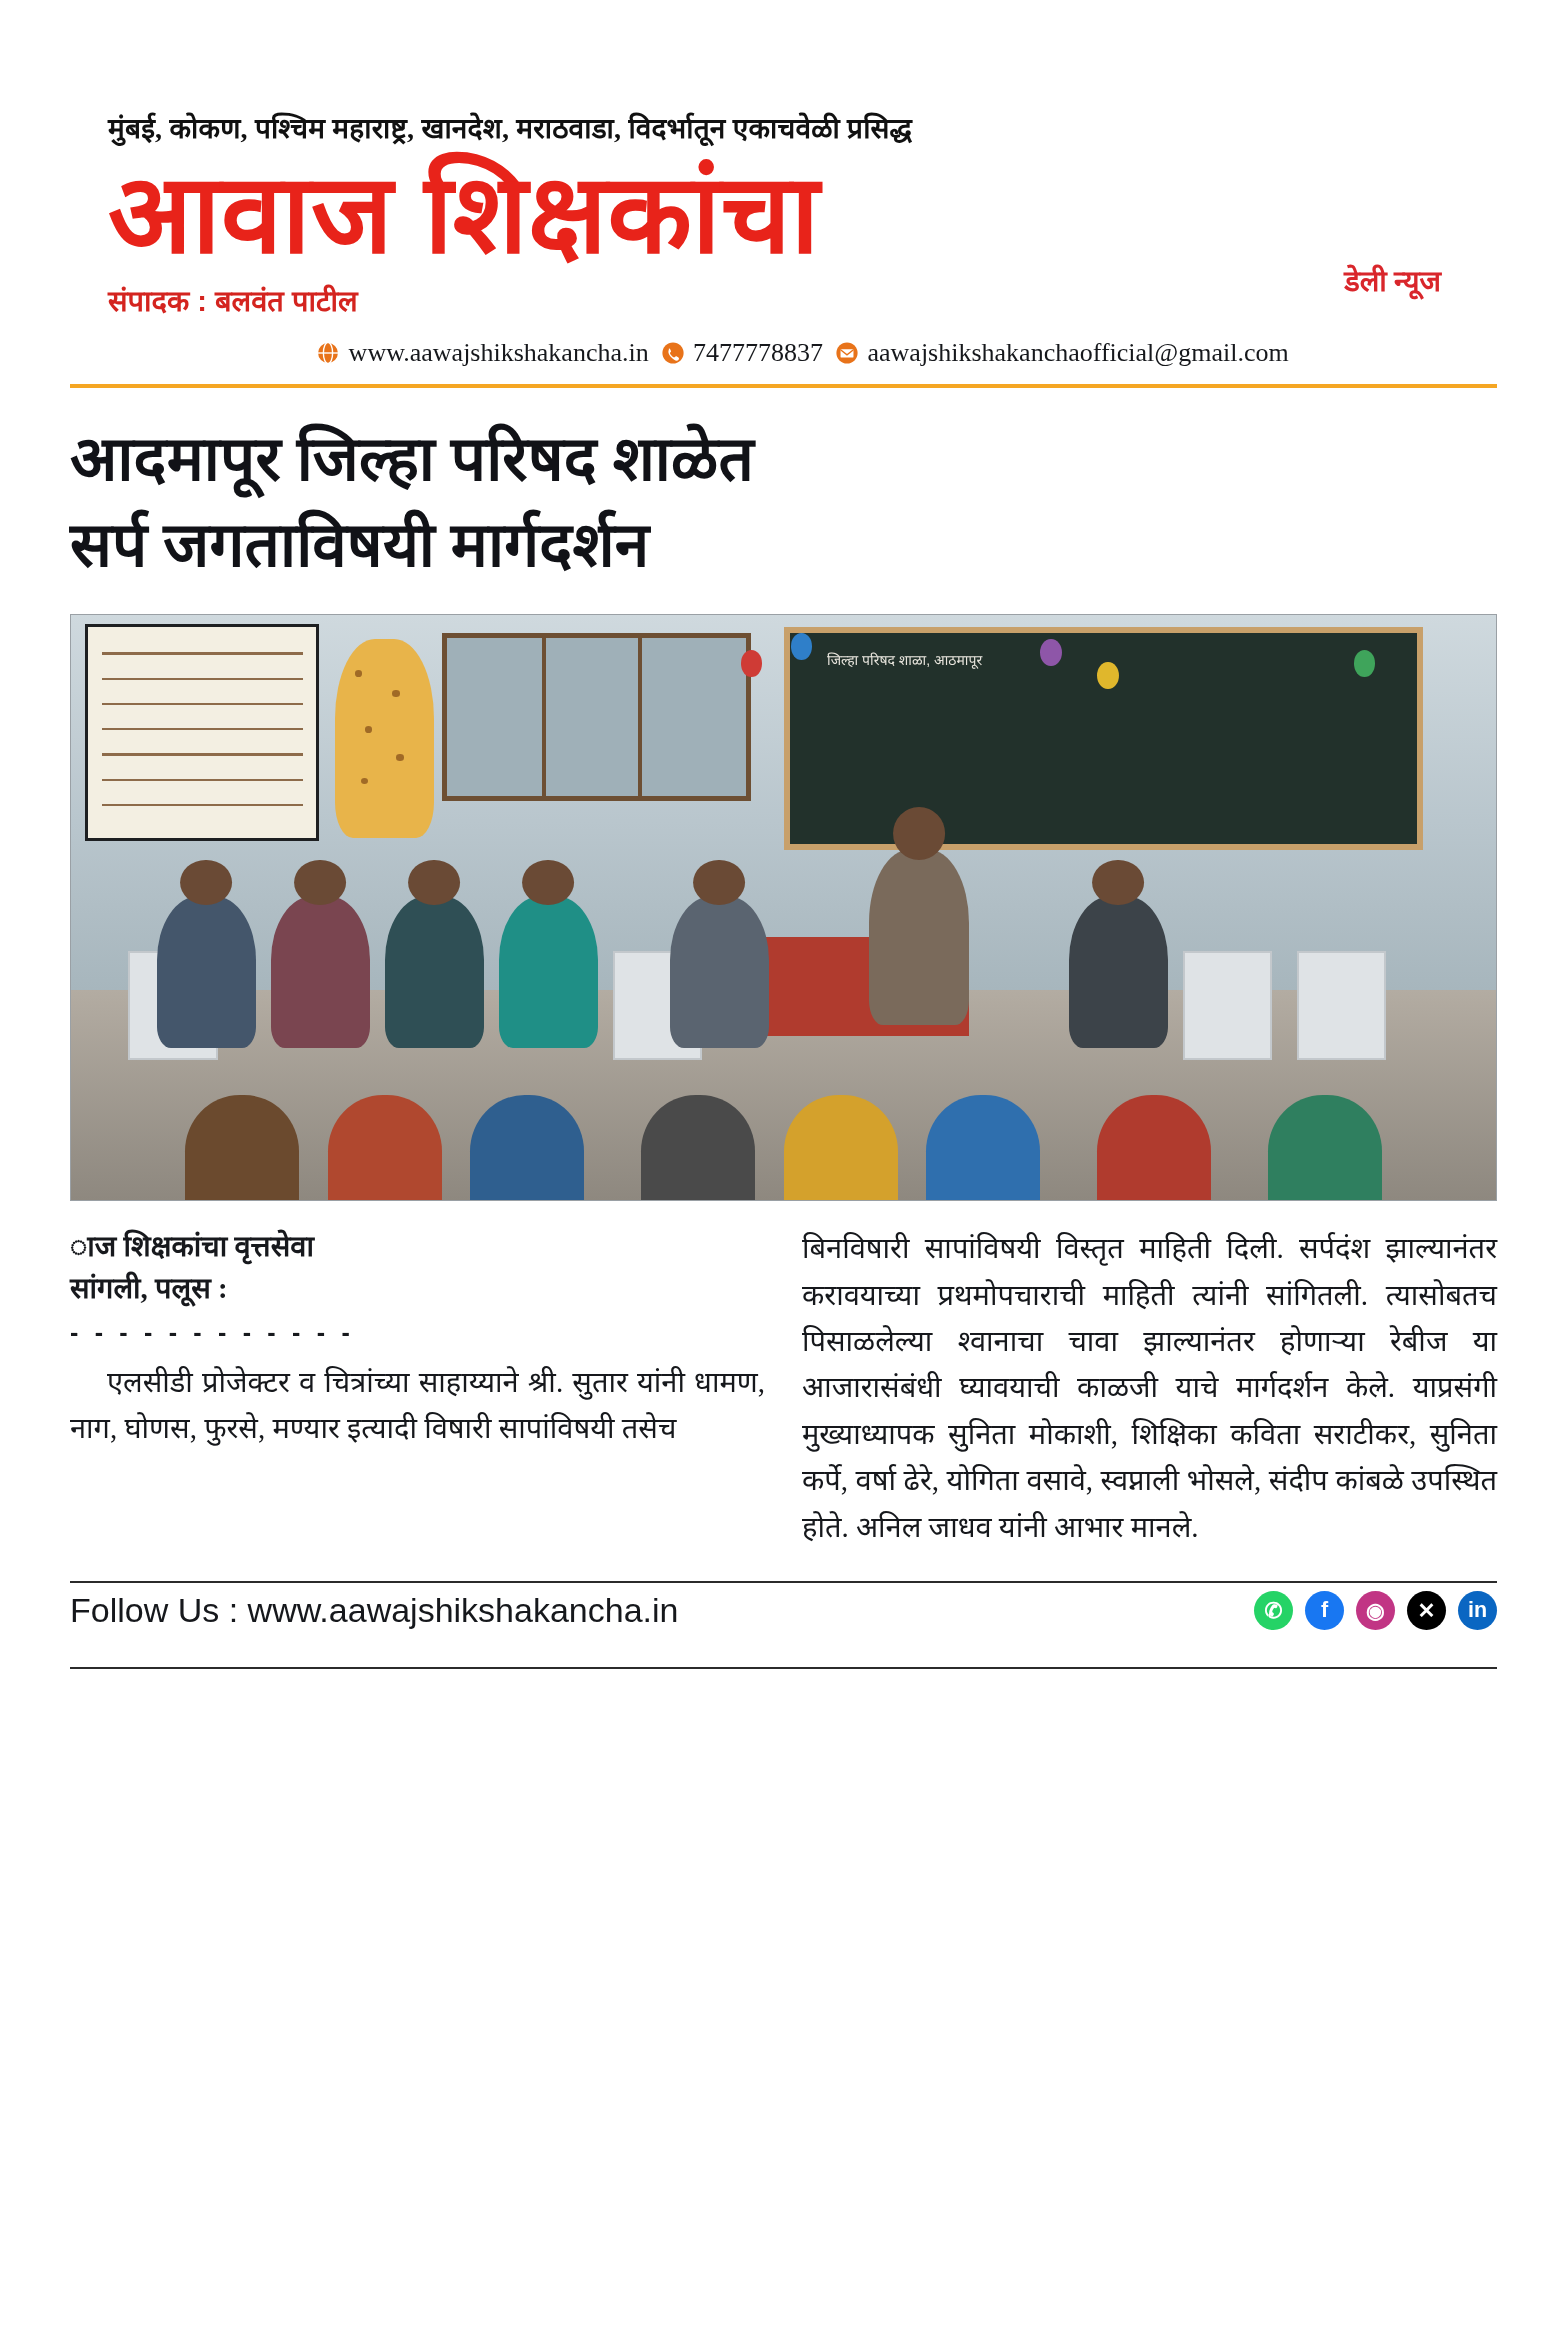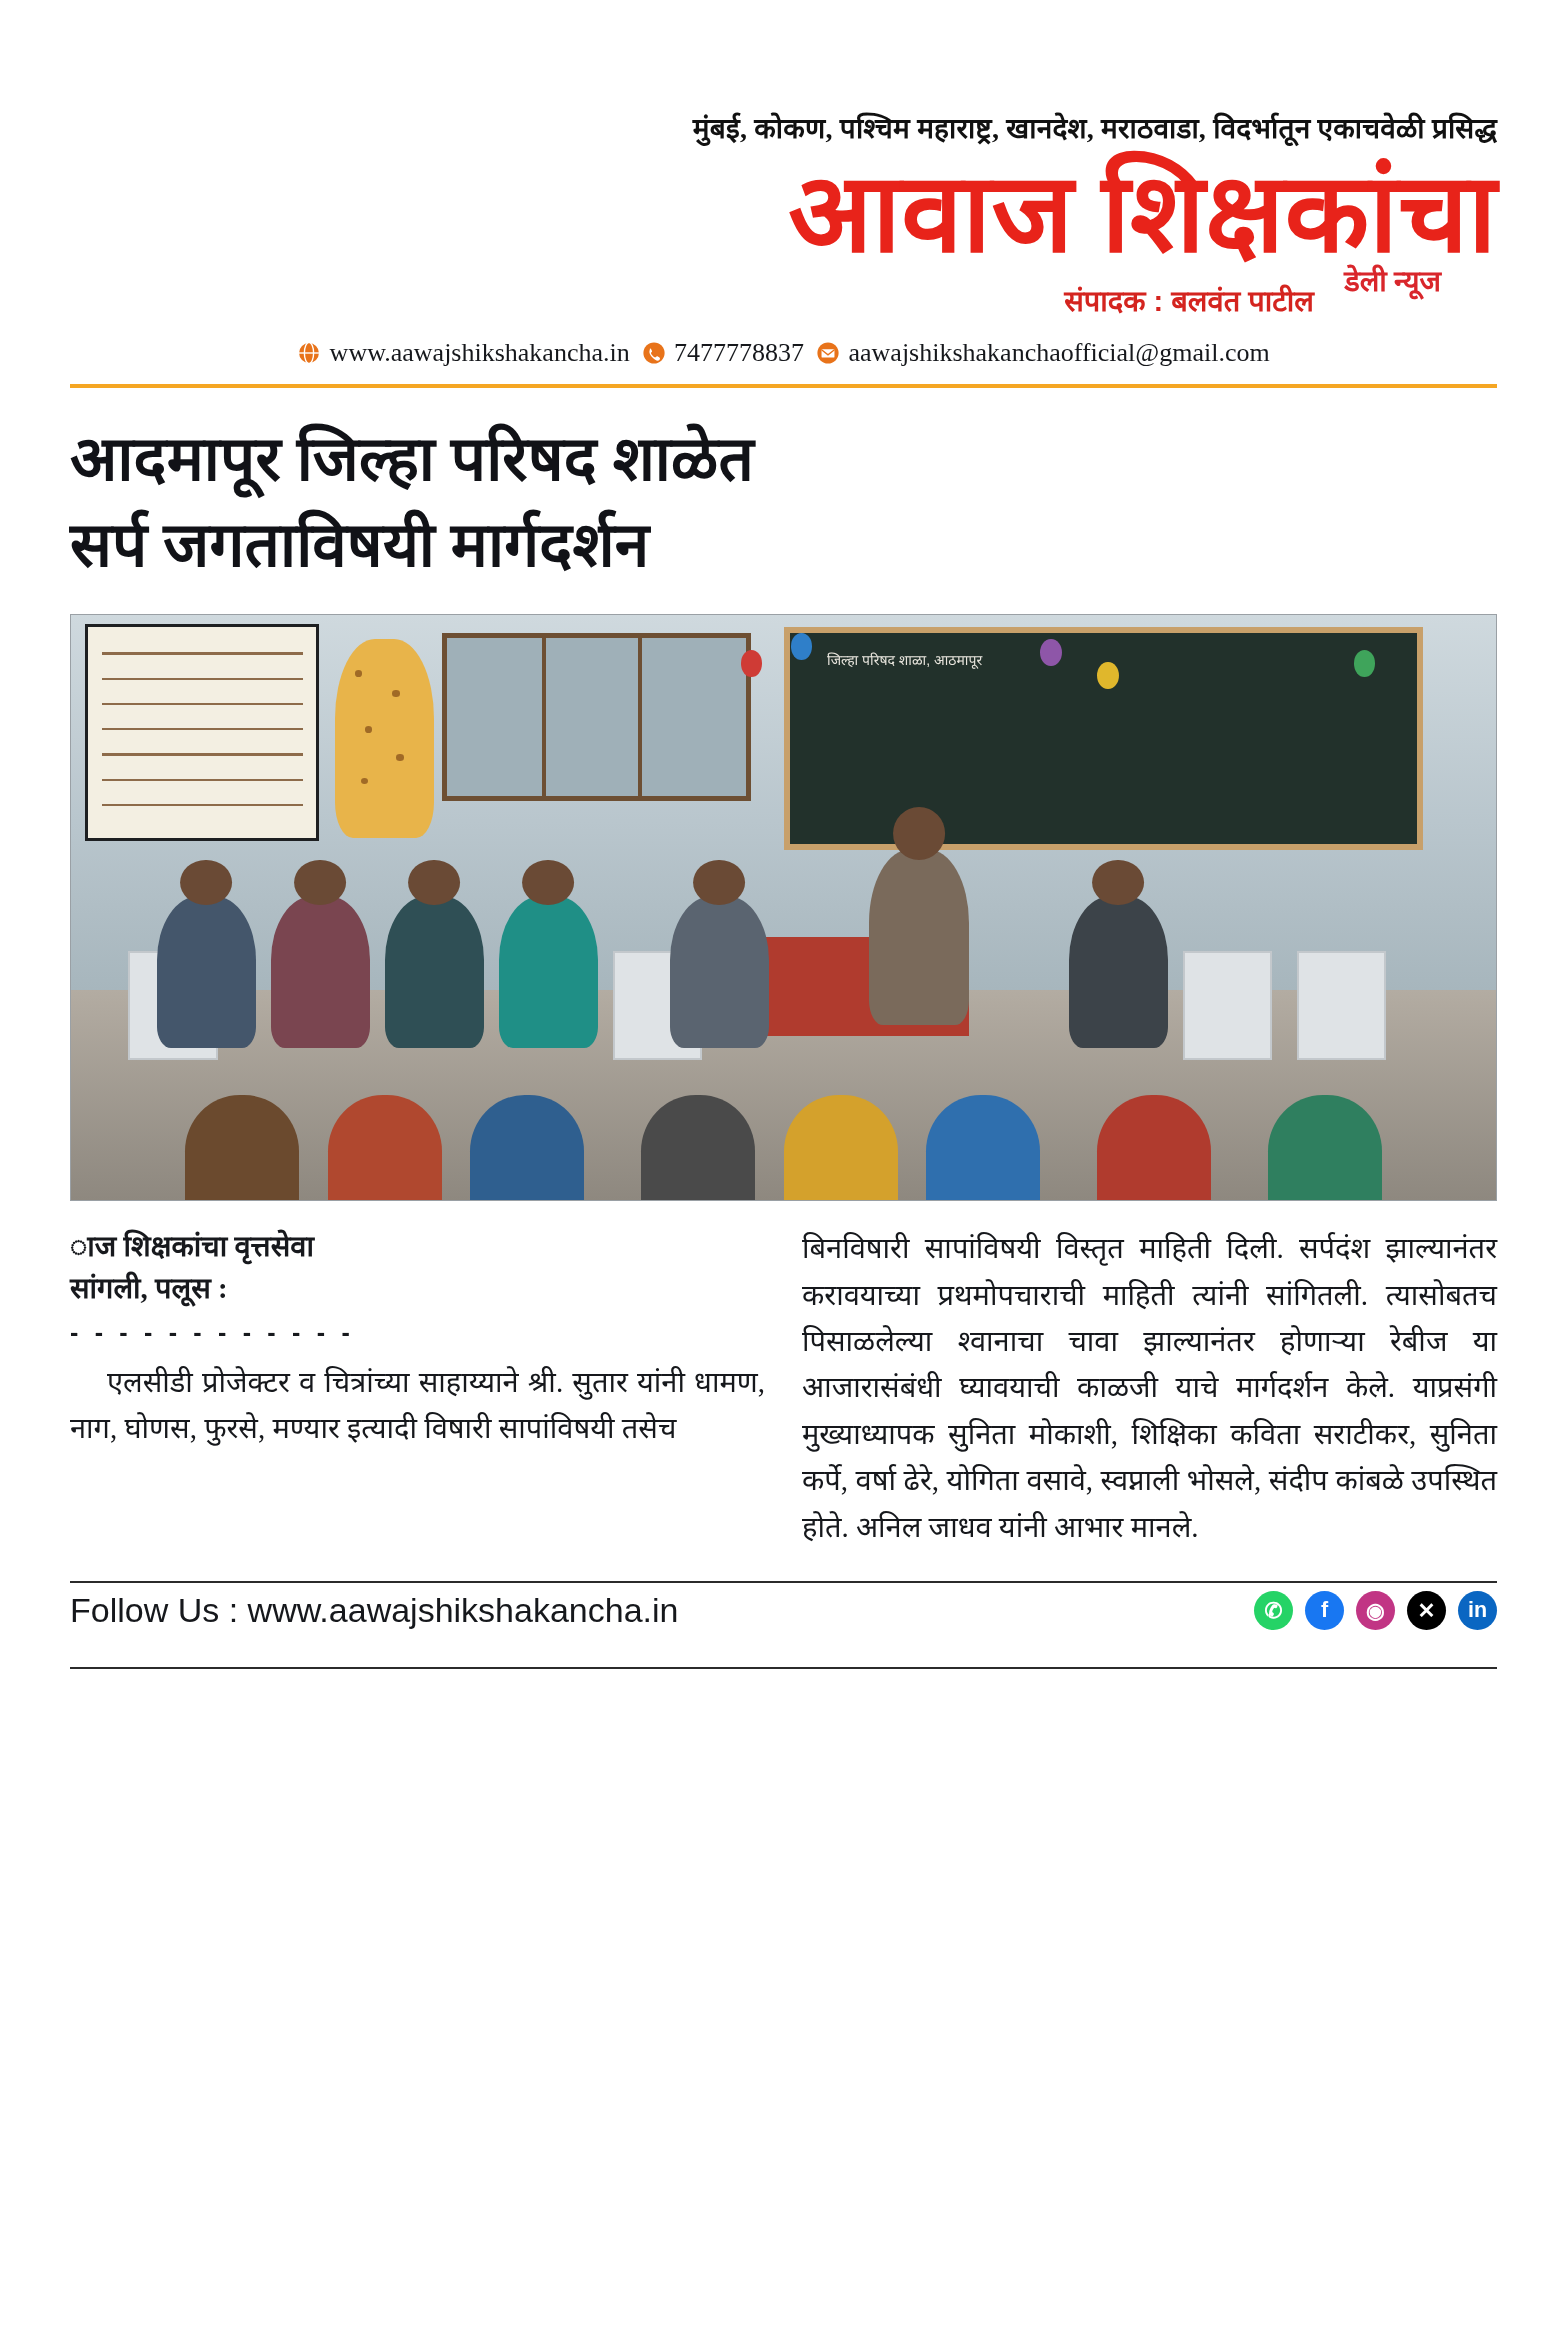--- a/index.html
+++ b/index.html
@@ -18,38 +18,38 @@
     width: 1567px;
     height: 2490px;
     background: #ffffff;
     box-sizing: border-box;
     padding: 0;
     position: relative;
   }
 
   
   .masthead {
-    padding: 108px 70px 0 70px;
-    text-align: right;
+    padding: 108px 70px 0 108px;
+    text-align: left;
   }
   .tagline {
     font-family: "Liberation Serif", serif;
     font-weight: bold;
     font-size: 28px;
     color: #111111;
     letter-spacing: 0.2px;
     margin-bottom: 11.2px;
   }
   .title-row {
     position: relative;
     display: block;
     margin-top: 2.8px;
   }
   .paper-title {
-    font-family: Liberation Serif, serif;
+    font-family: Liberation Sans, sans-serif;
     font-weight: bold;
     font-size: 110px;
     line-height: 1.04;
     color: #e8231a;
     letter-spacing: 0.5px;
     display: inline-block;
   }
   .daily-news {
     font-family: "Liberation Serif", serif;
     font-weight: bold;

